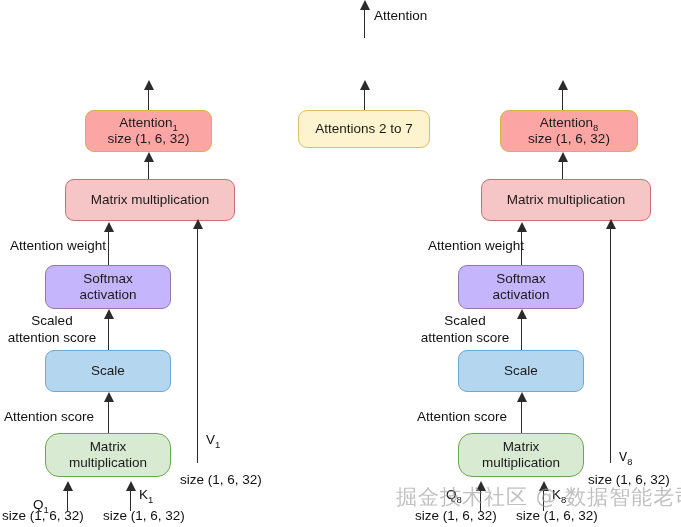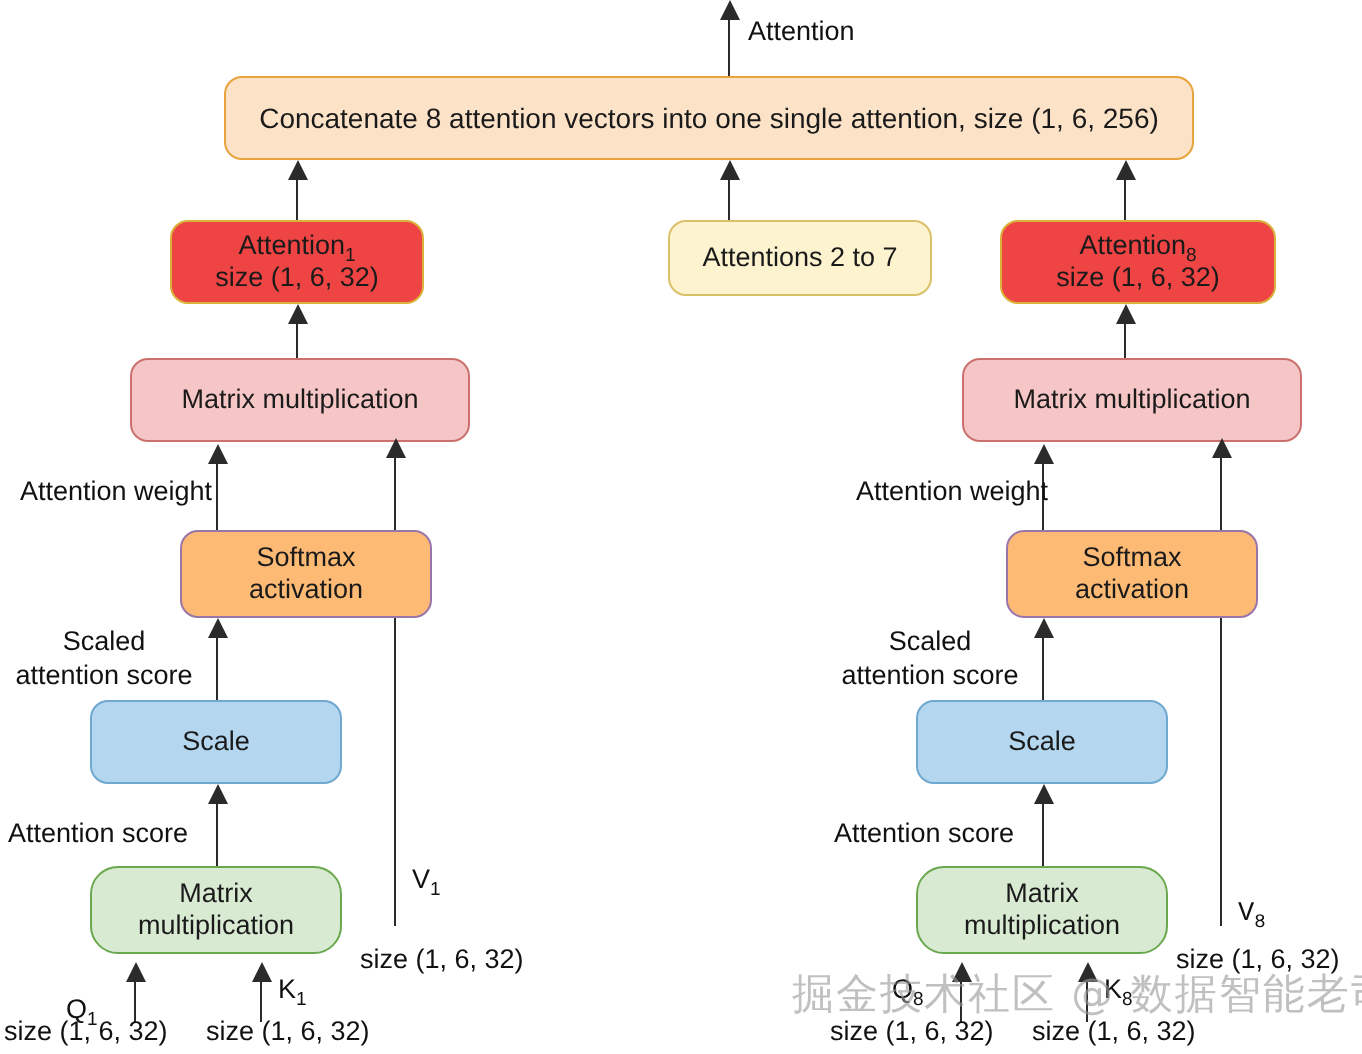--- a/index.html
+++ b/index.html
@@ -9,24 +9,24 @@
 
   
   .box{position:absolute;box-sizing:border-box;display:flex;
        align-items:center;justify-content:center;text-align:center;
        border-radius:9px;border:1.5px solid #999;line-height:1.18;
        font-size:13.5px;}
   .box .l2{display:block;}
   sub{font-size:9.5px;line-height:0;}
 
   .b-concat{background:#fce3c8;border-color:#e8a33d;font-size:14px;}
-  .b-attn  {background:#ef4444;border-color:#d9b23a;font-size:13.5px;}
+  .b-attn  {background:#fca5a5;border-color:#d9b23a;font-size:13.5px;}
   .b-attnmid{background:#fdf3cf;border-color:#d9c069;font-size:13.5px;}
   .b-mm    {background:#f6c6c6;border-color:#cc6f6f;font-size:13.5px;}
-  .b-soft  {background:#fdba74;border-color:#9a76a8;font-size:13.5px;margin-left:45px;}
+  .b-soft  {background:#c4b5fd;border-color:#9a76a8;font-size:13.5px;}
   .b-scale {background:#b4d7ef;border-color:#6fa8d0;font-size:13.5px;}
   .b-green {background:#d9ead3;border-color:#6aa84f;font-size:13.5px;border-radius:14px;}
 
   
   .txt{position:absolute;font-size:13.5px;line-height:1.2;white-space:nowrap;color:#111;}
   .txt.c{transform:translateX(-50%);text-align:center;white-space:normal;}
 
   
   .ar{position:absolute;width:0;border-left:1.6px solid #2b2b2b;}
   .ar::after{content:"";position:absolute;left:-5.2px;top:-9px;
@@ -39,34 +39,31 @@
       font-family:"DejaVu Sans",sans-serif;}
 </style>
 </head>
 <body>
 
 <div id="stage">
 
   <div class="ar" style="left:364px;top:9px;height:29px;"></div>
   <div class="txt" style="left:374px;top:8px;">Attention</div>
 
-  <div class="box b-concat" style="left:112px;top:38px;width:485px;height:42px;">
-    <span>Concatenate 8 attention vectors into one single attention, size (1, 6, 256)</span>
-  </div>
 
   <div class="ar" style="left:148px;top:89px;height:21px;"></div>
   <div class="ar" style="left:364px;top:89px;height:21px;"></div>
   <div class="ar" style="left:562px;top:89px;height:21px;"></div>
 
   <div class="box b-attn" style="left:85px;top:110px;width:127px;height:42px;flex-direction:column;">
     <span class="l2"><span>Attention</span><sub>1</sub></span>
     <span class="l2">size (1, 6, 32)</span>
   </div>
 
-  <div class="box b-attnmid" style="left:298px;top:110px;width:132px;height:38px;margin-left:36px;">
+  <div class="box b-attnmid" style="left:298px;top:110px;width:132px;height:38px;">
     <span>Attentions 2 to 7</span>
   </div>
 
   <div class="box b-attn" style="left:500px;top:110px;width:138px;height:42px;flex-direction:column;">
     <span class="l2"><span>Attention</span><sub>8</sub></span>
     <span class="l2">size (1, 6, 32)</span>
   </div>
 
   <div class="ar" style="left:148px;top:161px;height:18px;"></div>
 

